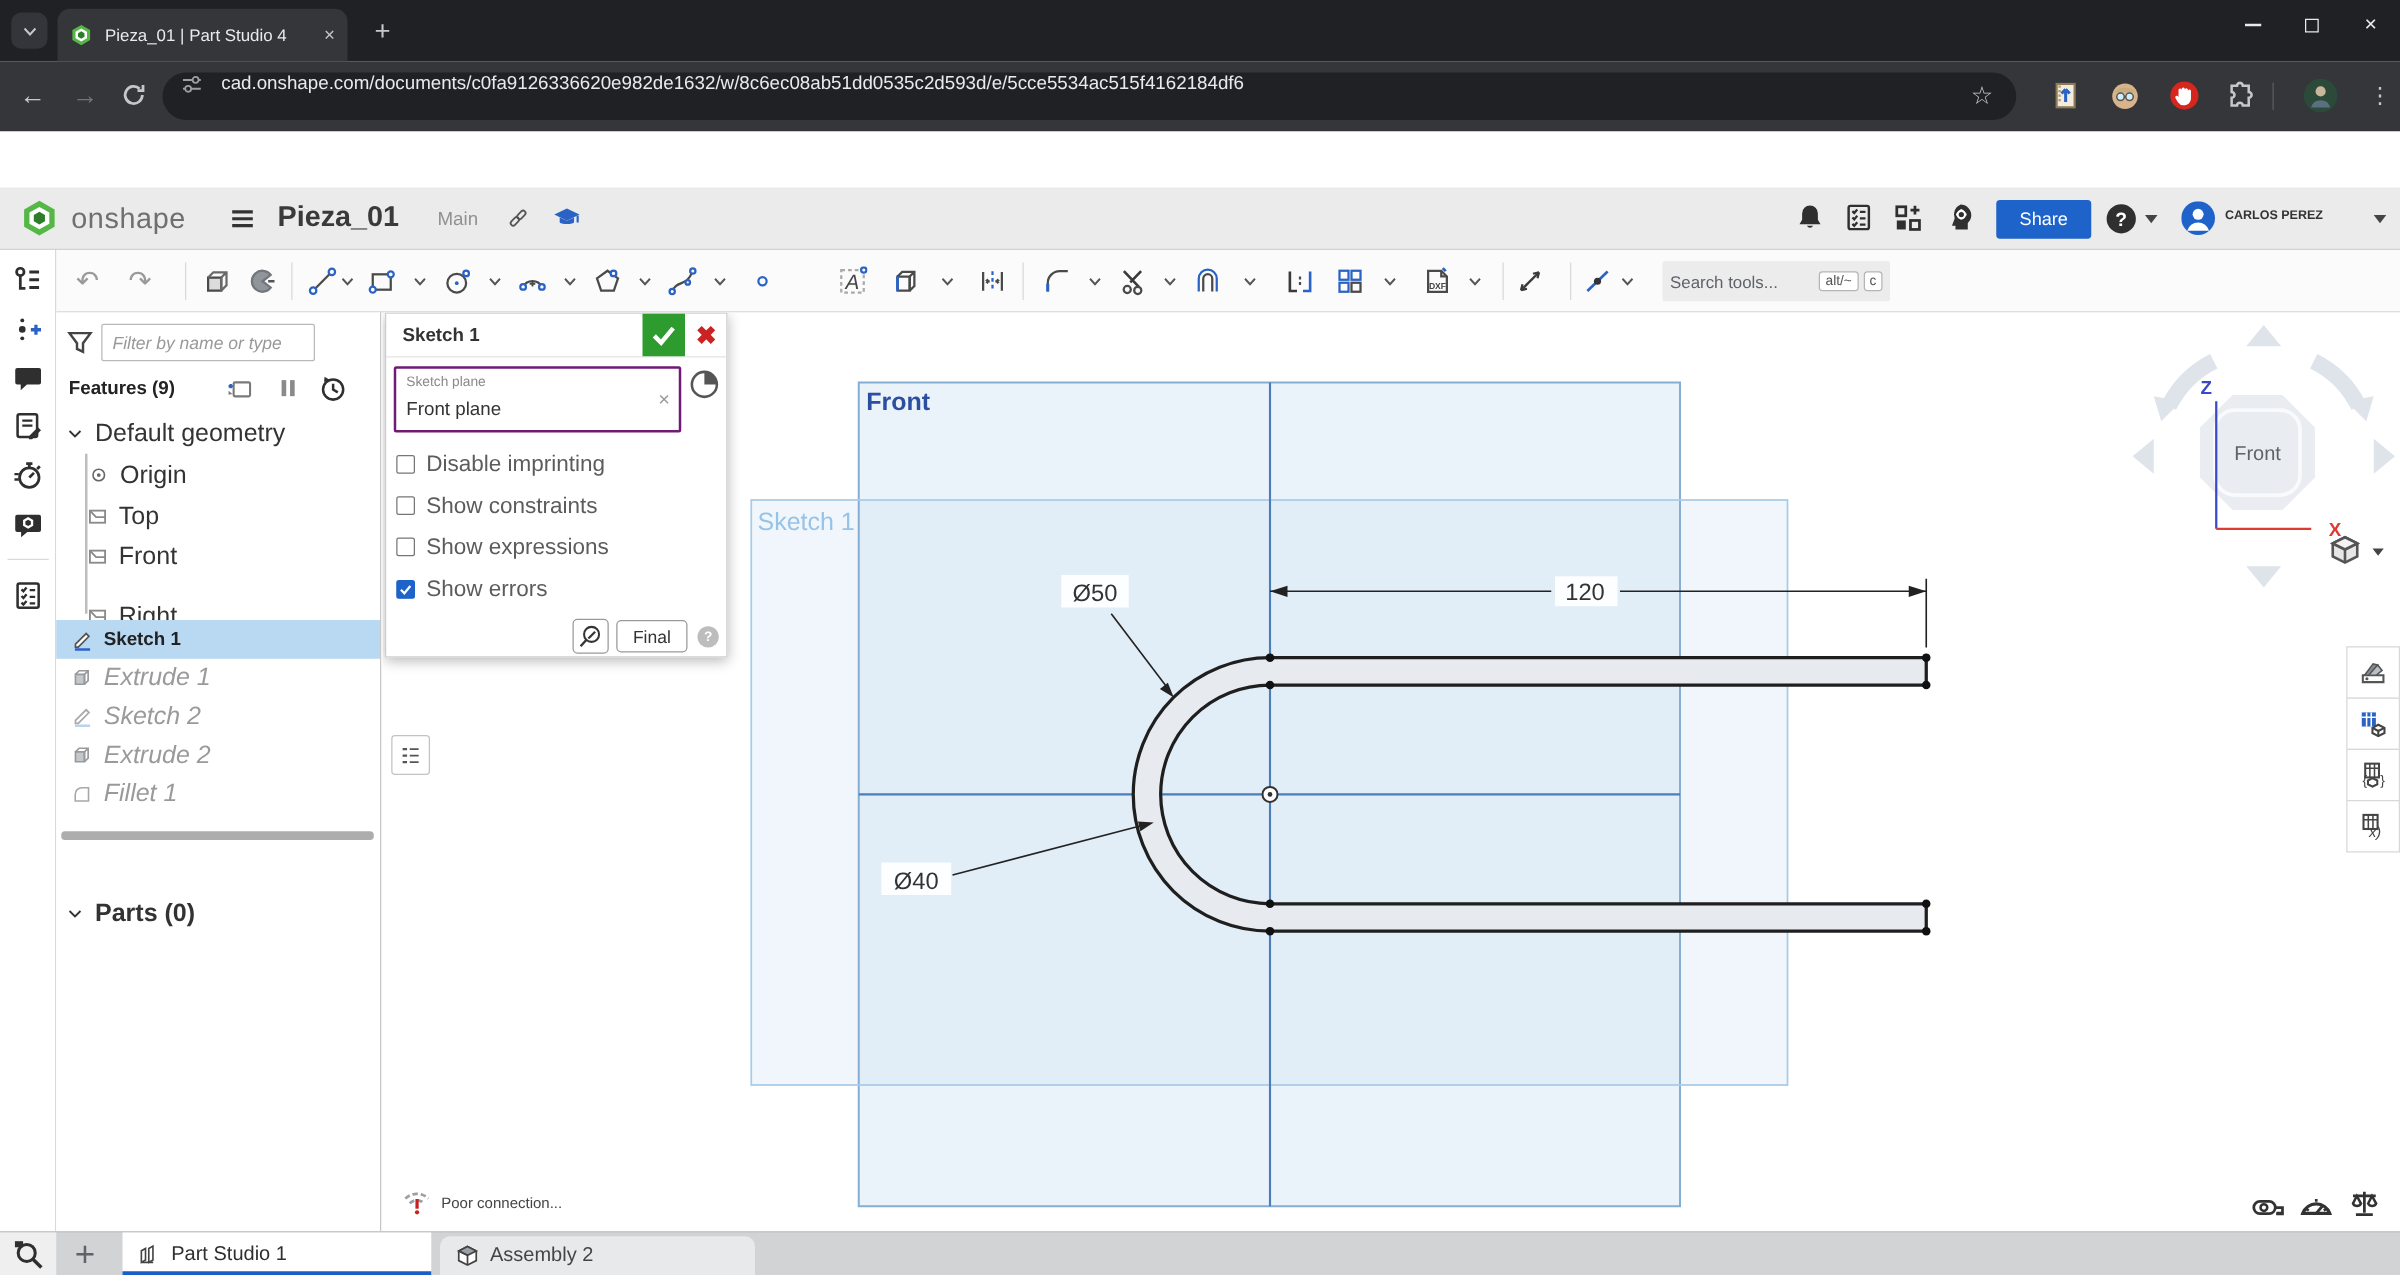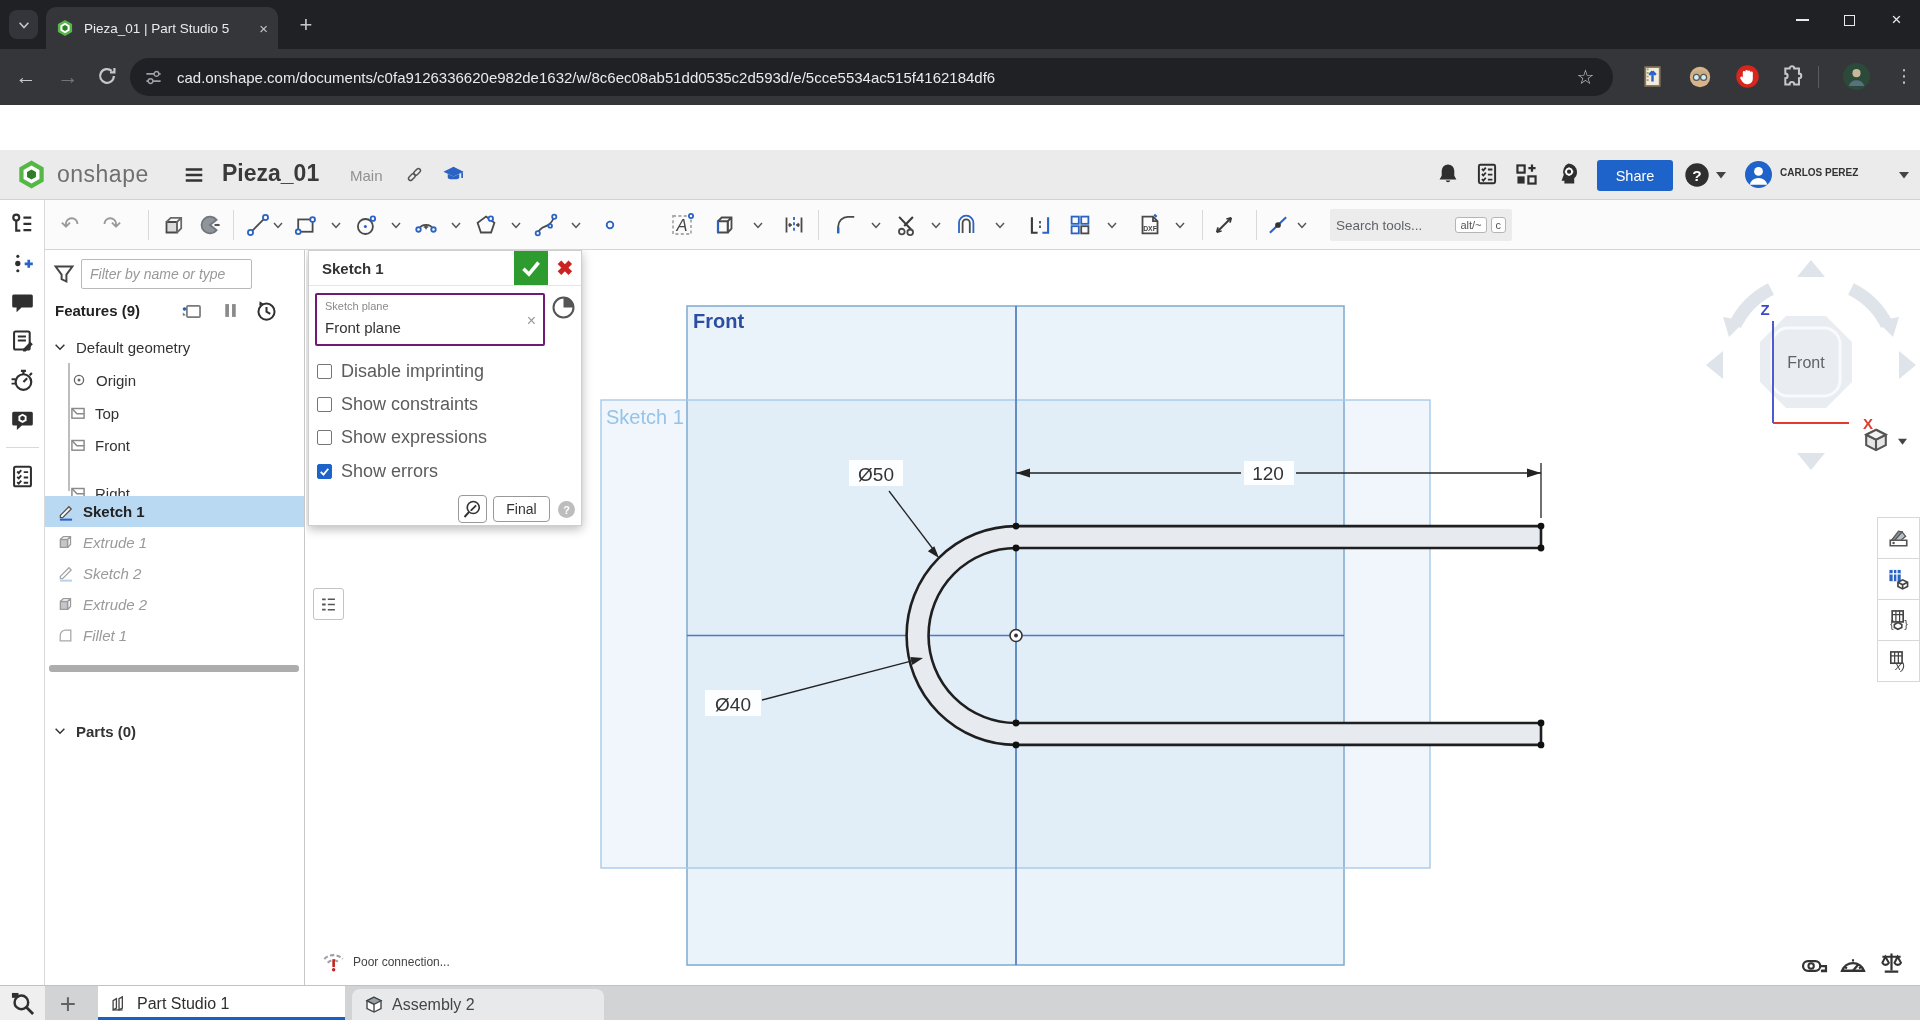--- a/index.html
+++ b/index.html
@@ -10,21 +10,21 @@
   .ic svg{width:100%;height:100%;display:block;}
   
   .c-tabs{position:absolute;left:0;top:0;width:1920px;height:49px;background:#202124;}
   .tab-chev{position:absolute;left:9px;top:10px;width:29px;height:29px;border-radius:8px;background:#33353a;display:flex;align-items:center;justify-content:center;cursor:pointer;}
   .b-tab{position:absolute;left:46px;top:7px;width:232px;height:42px;background:#35363a;border-radius:10px 10px 0 0;display:flex;align-items:center;padding:0 10px;}
   .b-tab .ttl{color:#e8eaed;font-size:13.5px;margin-left:10px;flex:1;white-space:nowrap;overflow:hidden;}
   .newtab{position:absolute;left:292px;top:11px;width:28px;height:28px;border-radius:14px;color:#c7c7c7;font-size:22px;display:flex;align-items:center;justify-content:center;font-weight:300;}
   .winc{position:absolute;right:0;top:0;height:40px;display:flex;}
   .winc>div{width:47px;height:40px;display:flex;align-items:center;justify-content:center;color:#e8eaed;}
   .c-url{position:absolute;left:0;top:49px;width:1920px;height:56px;background:#35363a;}
-  .pill{position:absolute;left:130px;top:9px;width:1483px;height:38px;background:#202124;border-radius:19px;display:flex;align-items:center;}
+  .pill{position:absolute;left:130px;top:9px;width:1483px;height:38px;background:#202124;border-radius:19px;display:flex;align-items:flex-start;}
   .urltxt{color:#e8eaed;font-size:15px;margin-left:14px;white-space:nowrap;}
   .c-bm{position:absolute;left:0;top:105px;width:1920px;height:45px;background:#35363a;}
   .bm-label{color:#dadce0;font-size:13px;}
   
   .os-head{position:absolute;left:0;top:150px;width:1920px;height:50px;background:#ebebeb;border-bottom:1px solid #d2d2d2;}
   .brand{font-size:23px;color:#6f6f6f;letter-spacing:.5px;}
   .doctitle{font-size:23px;font-weight:bold;color:#3a3a3a;}
   .wsname{font-size:15px;color:#919191;}
   .sharebtn{position:absolute;left:1597px;top:10px;width:76px;height:31px;background:#1e63c9;border-radius:3px;color:#fff;font-size:14.5px;display:flex;align-items:center;justify-content:center;cursor:pointer;}
   .uname{font-size:10px;font-weight:bold;color:#333;}
@@ -39,21 +39,21 @@
   .kbd{font-size:11px;color:#555;background:#fff;border:1px solid #b5b5b5;border-radius:3px;padding:1px 4px;margin-left:4px;}
   
   .lstrip{position:absolute;left:0;top:200px;width:45px;height:785px;background:#fff;border-right:1px solid #d9d9d9;}
   .lsic{position:absolute;left:10px;width:25px;height:25px;cursor:pointer;}
   
   .fpanel{position:absolute;left:45px;top:250px;width:260px;height:735px;background:#fff;border-right:1px solid #c8c8c8;}
   .fp-input{position:absolute;left:36px;top:9px;width:171px;height:30px;border:1px solid #b9b9b9;border-radius:2px;font-style:italic;font-size:14px;color:#333;padding:0 8px;outline:none;}
   .fp-input::placeholder{color:#999;}
   .fphdr{font-size:15px;font-weight:bold;color:#222;}
   .frow{position:absolute;left:0;width:259px;height:30px;display:flex;align-items:center;cursor:pointer;}
-  .frow .lbl{font-size:15px;color:#333;}
+  .frow .lbl{font-size:20px;color:#333;}
   .frow.sup .lbl{color:#9a9a9a;font-style:italic;}
   .fsel{position:absolute;left:0;top:246px;width:259px;height:31px;background:#b9d8f1;display:flex;align-items:center;cursor:pointer;}
   .fsel .lbl{font-size:15px;font-weight:bold;color:#222;}
   .rollback{position:absolute;left:4px;top:415px;width:250px;height:7px;background:#adadad;border-radius:3px;cursor:pointer;}
   
   .canvas{position:absolute;left:306px;top:250px;width:1614px;height:735px;background:#fff;overflow:hidden;}
   
   .dlg{position:absolute;left:2px;top:0;width:274px;height:276px;background:#fff;border:1px solid #cfcfcf;box-shadow:0 3px 10px rgba(0,0,0,.28);}
   .dlg .hd{position:relative;height:35px;border-bottom:1px solid #e4e4e4;display:flex;align-items:center;}
   .dlg .hd .t{font-size:15px;font-weight:bold;color:#333;margin-left:13px;}
@@ -97,21 +97,21 @@
         </span>
       </div>
     <div class="b-tab">
       <span class="ic" style="width:18px;height:18px">
           <svg viewBox="0 0 16 16" fill="none" stroke="#4a4a4a" stroke-width="1.2">
             <path d="M8,0.8 L14.3,4.4 V11.6 L8,15.2 1.7,11.6 V4.4 Z" fill="#55b846" stroke="none"></path>
             <path d="M8,3.4 L12.1,5.7 V10.3 L8,12.6 3.9,10.3 V5.7 Z" fill="#fff" stroke="none"></path>
             <path d="M8,5.4 L10.3,6.7 V9.3 L8,10.6 5.7,9.3 V6.7 Z" fill="#2e7d28" stroke="none"></path>
           </svg>
         </span>
-      <span class="ttl">Pieza_01 | Part Studio 5</span>
+      <span class="ttl">Pieza_01 | Part Studio 4</span>
       <span style="color:#c3c6c9;font-size:15px;cursor:pointer">×</span>
     </div>
     <div class="newtab">+</div>
     <div class="winc">
       <div>
           <span style="display:block;width:13px;height:1.5px;background:#e8eaed"></span>
         </div>
       <div>
           <span style="display:block;width:11px;height:11px;border:1.5px solid #e8eaed"></span>
         </div>

